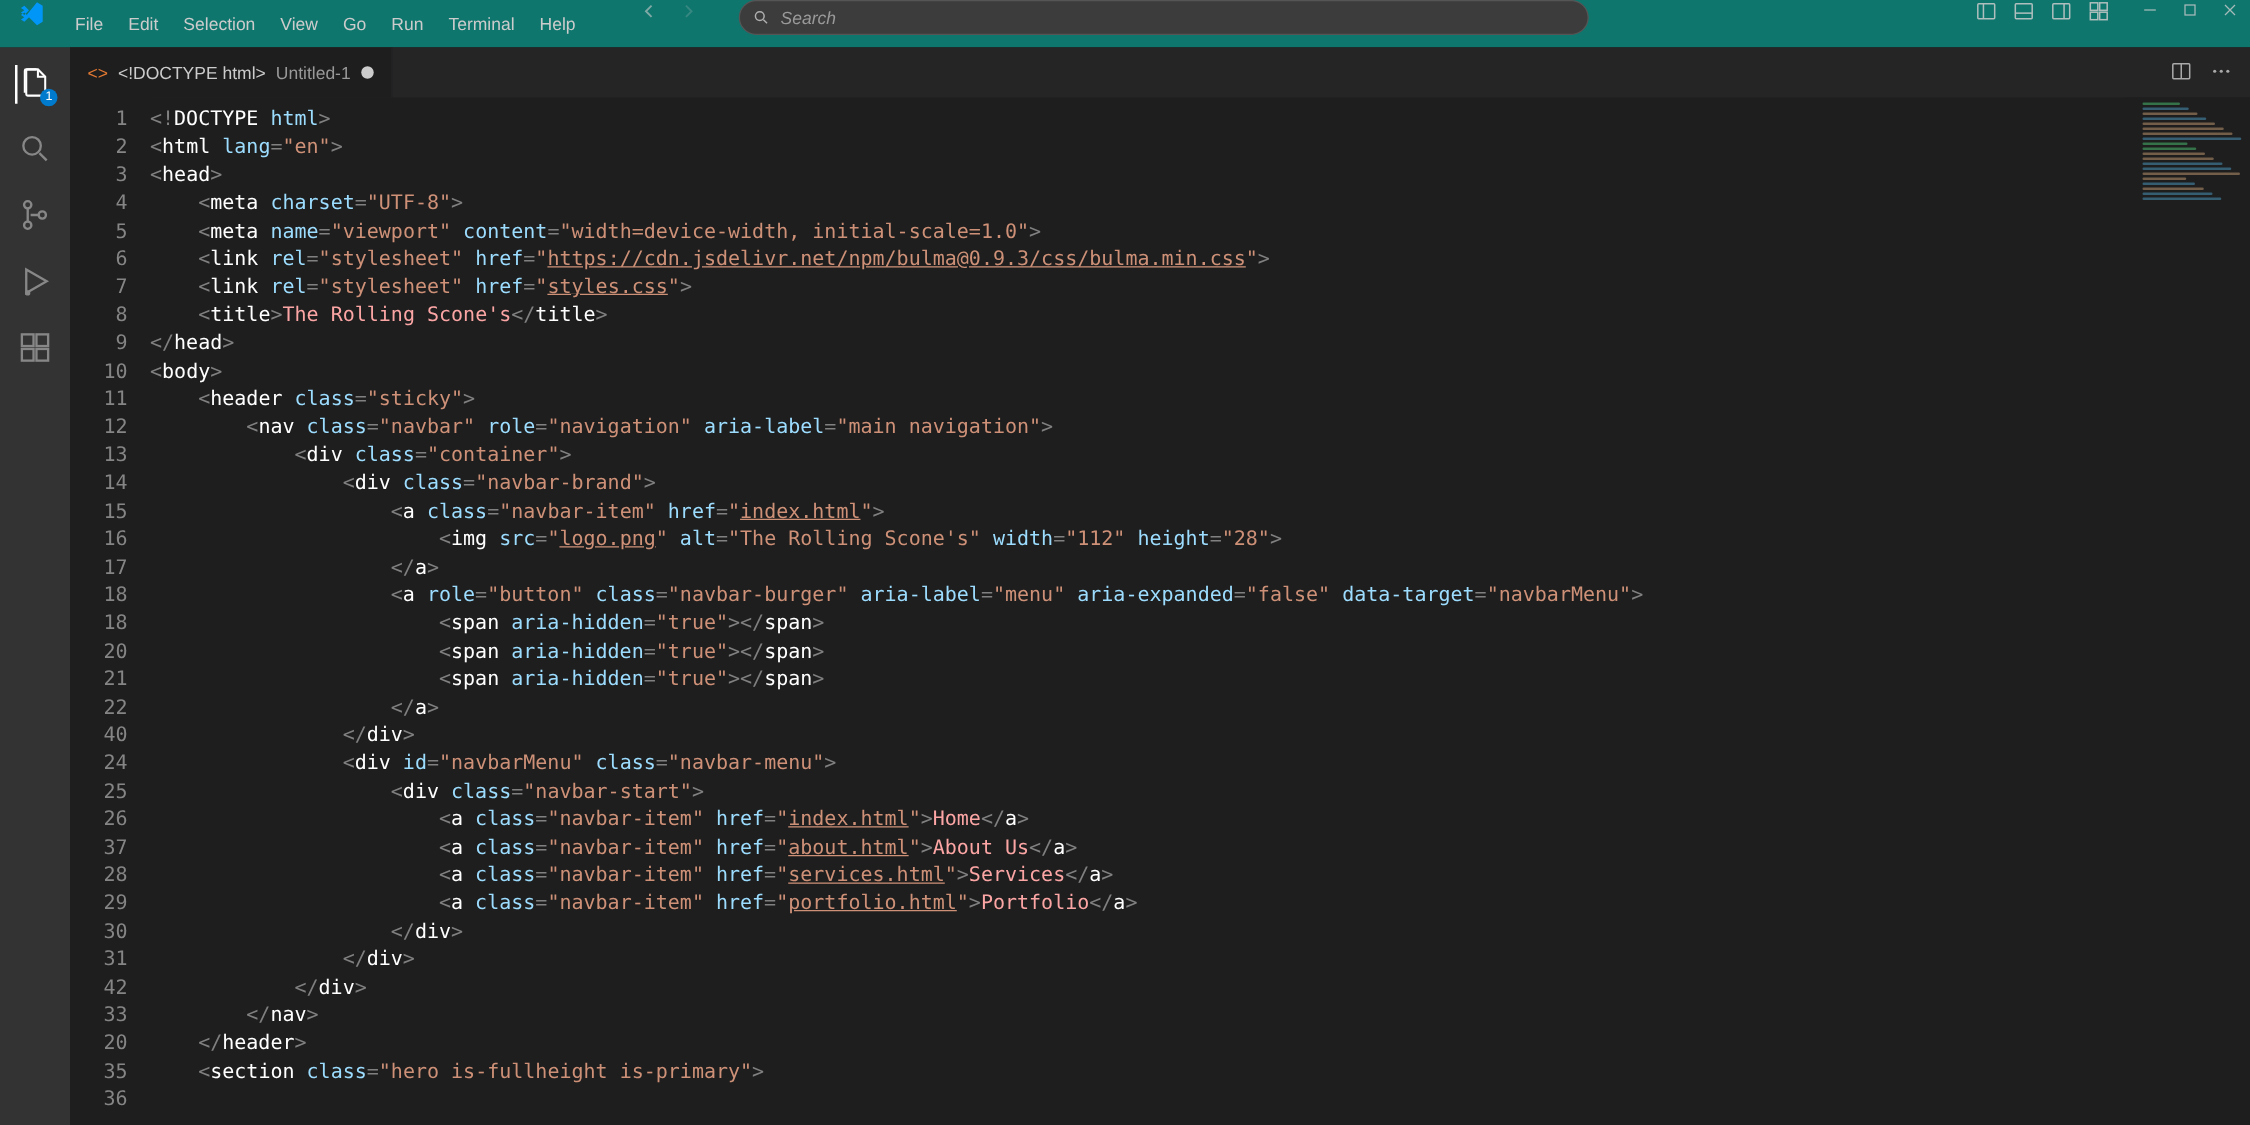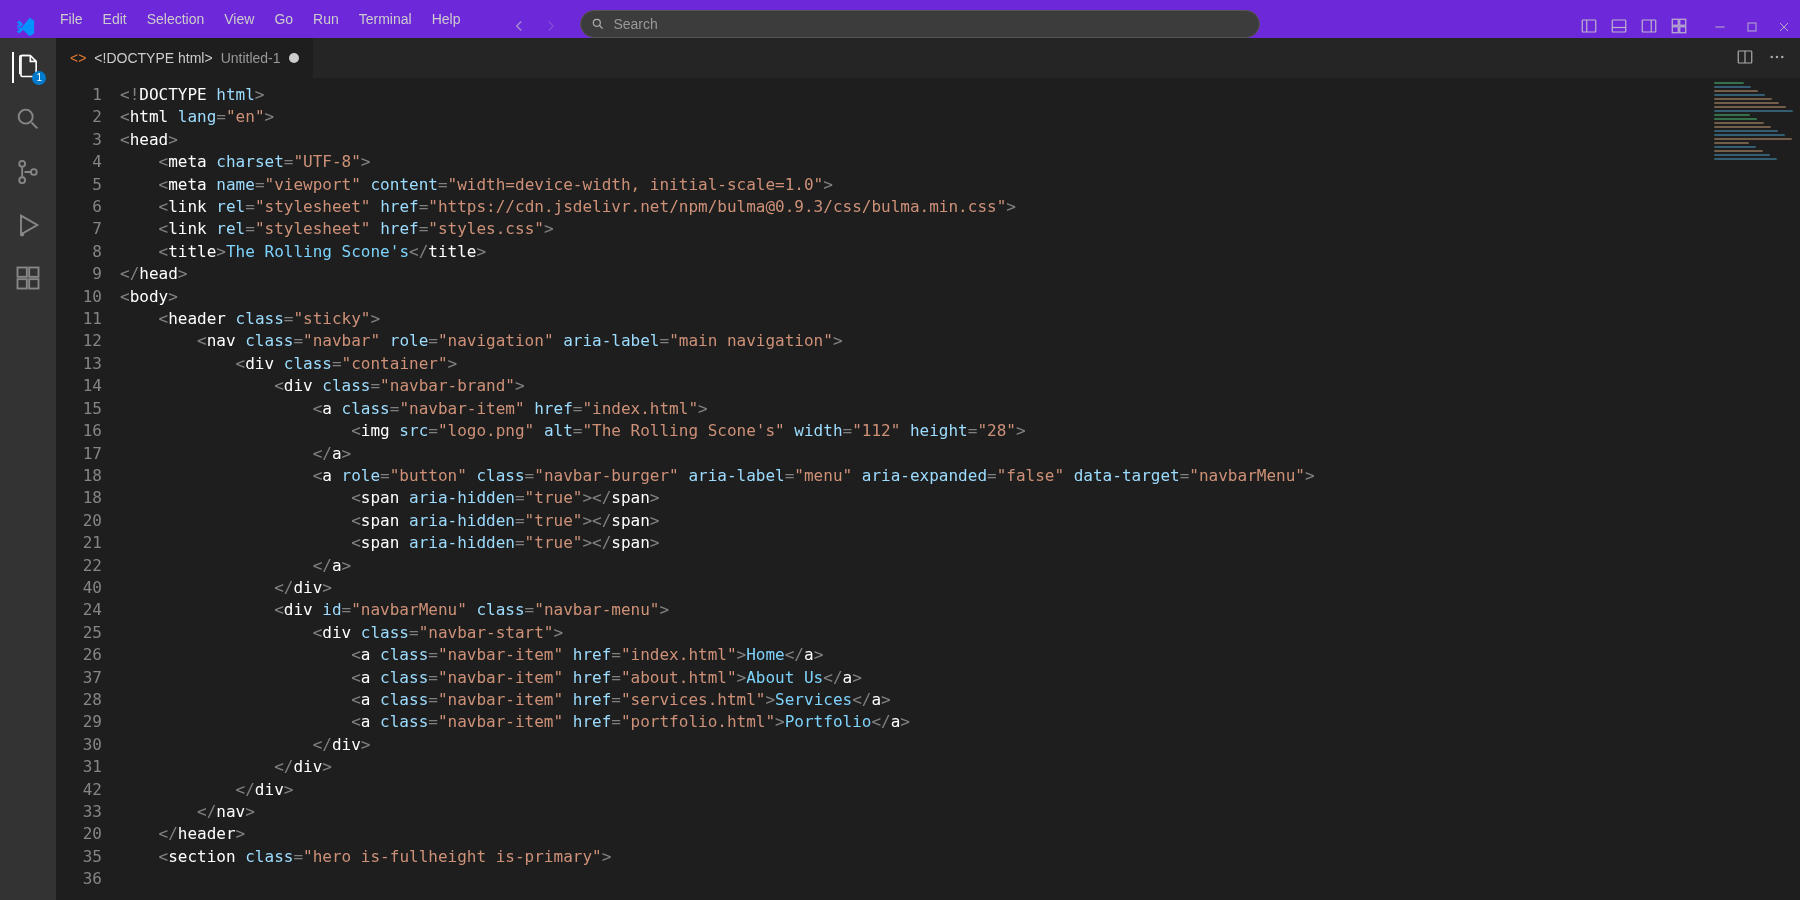--- a/index.html
+++ b/index.html
@@ -1,24 +1,24 @@
 <!DOCTYPE html>
 <html><head>
 <meta charset="utf-8">
 <style>
 * { margin:0; padding:0; box-sizing:border-box; }
 html,body{width:1800px;height:900px;overflow:hidden;font-family:"Segoe UI",Arial,sans-serif;background:#1e1e1e;color:#ccc;font-size:14px;}
-.titlebar{height:38px;background:#6d28d9;display:flex;align-items:flex-end;color:#ccc;}
+.titlebar{height:38px;background:#0f766e;display:flex;align-items:flex-start;color:#ccc;}
 .titlebar .logo{width:50px;display:flex;align-items:center;justify-content:center;}
 .titlebar .logo svg{width:22px;height:22px;}
 .menu{display:flex;gap:0;}
 .menu span{padding:0 10px;line-height:38px;cursor:default;}
 .navbtns{display:flex;gap:14px;margin-left:40px;}
 .navbtns svg{width:18px;height:18px;opacity:.6;}
-.searchbar{flex:0 0 auto;margin-left:20px;width:680px;height:28px;background:#3c3c3c;border:1px solid #555;border-radius:14px;display:flex;align-items:center;padding:0 10px;color:#999;}
+.searchbar{flex:0 0 auto;margin-left:31px;width:680px;height:28px;background:#3c3c3c;border:1px solid #555;border-radius:14px;display:flex;align-items:center;padding:0 10px;color:#999;font-style:italic;}
 .searchbar svg{width:14px;height:14px;margin-right:8px;opacity:.8;}
 .spacer{flex:1;}
 .winbtns{display:flex;align-items:center;gap:16px;padding-right:8px;}
 .winbtns svg,.winbtns .wbx{width:16px;height:16px;opacity:.8;}
 .layicons{display:flex;gap:12px;margin-right:24px;}
 .layicons svg{width:18px;height:18px;opacity:.85;}
 .body{display:flex;height:calc(900px - 38px);}
 .activity{width:56px;background:#333333;display:flex;flex-direction:column;align-items:center;padding-top:14px;gap:22px;}
 .activity svg{width:28px;height:28px;opacity:.55;}
 .activity .active svg{opacity:1;}
@@ -36,22 +36,22 @@
 .gutter{width:64px;text-align:right;color:#858585;font-family:Consolas,monospace;font-size:16px;padding:6px 18px 0 0;line-height:22.4px;user-select:none;background:#1e1e1e;}
 .code{flex:1;font-family:Consolas,monospace;font-size:16px;line-height:22.4px;padding-top:6px;white-space:pre;color:#d4d4d4;}
 .minimap{width:100px;background:#1e1e1e;position:relative;}
 .minimap .mm{position:absolute;top:4px;right:6px;width:80px;}
 .mm div{height:2px;margin-bottom:2px;border-radius:1px;}
 
 .c-pun{color:#808080;}
 .c-tag{color:#ffffff;}
 .c-attr{color:#9cdcfe;}
 .c-str{color:#ce9178;}
-.c-txt{color:#7dd3fc;}
-.c-link{color:#ce9178;}
+.c-txt{color:#fca5a5;}
+.c-link{color:#ce9178;text-decoration:underline;}
 </style>
 </head>
 <body>
 
 <div class="titlebar">
   <div class="logo">
     <svg viewBox="0 0 24 24">
         <path fill="#0098ff" d="M17 2l5 3v14l-5 3-9-9 9-11zM3 7l3-2 4 4-4 4-3-2 3-2-3-2zM3 17l3 2 4-4-4-4-3 2 3 2-3 2z" opacity=".95"></path>
       </svg>
   </div>

